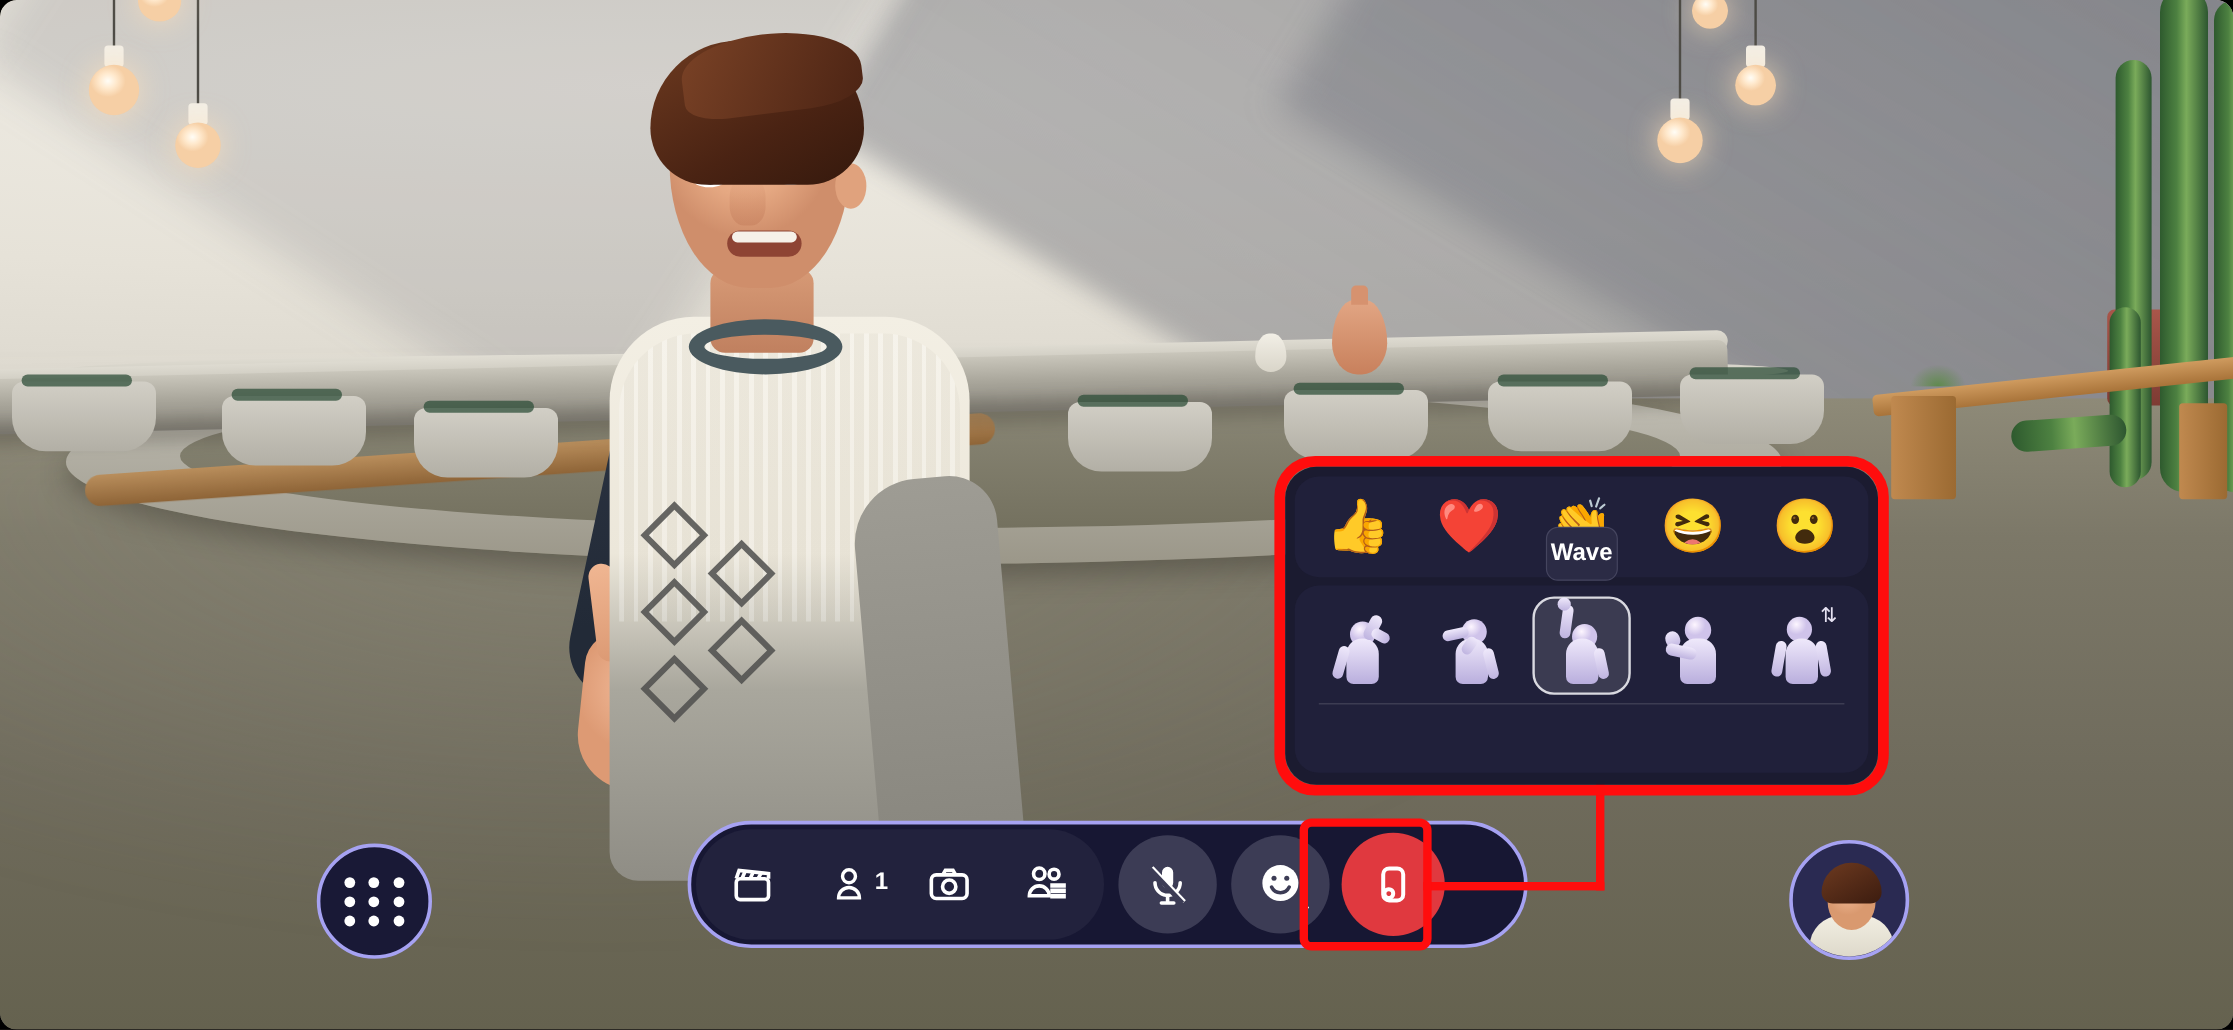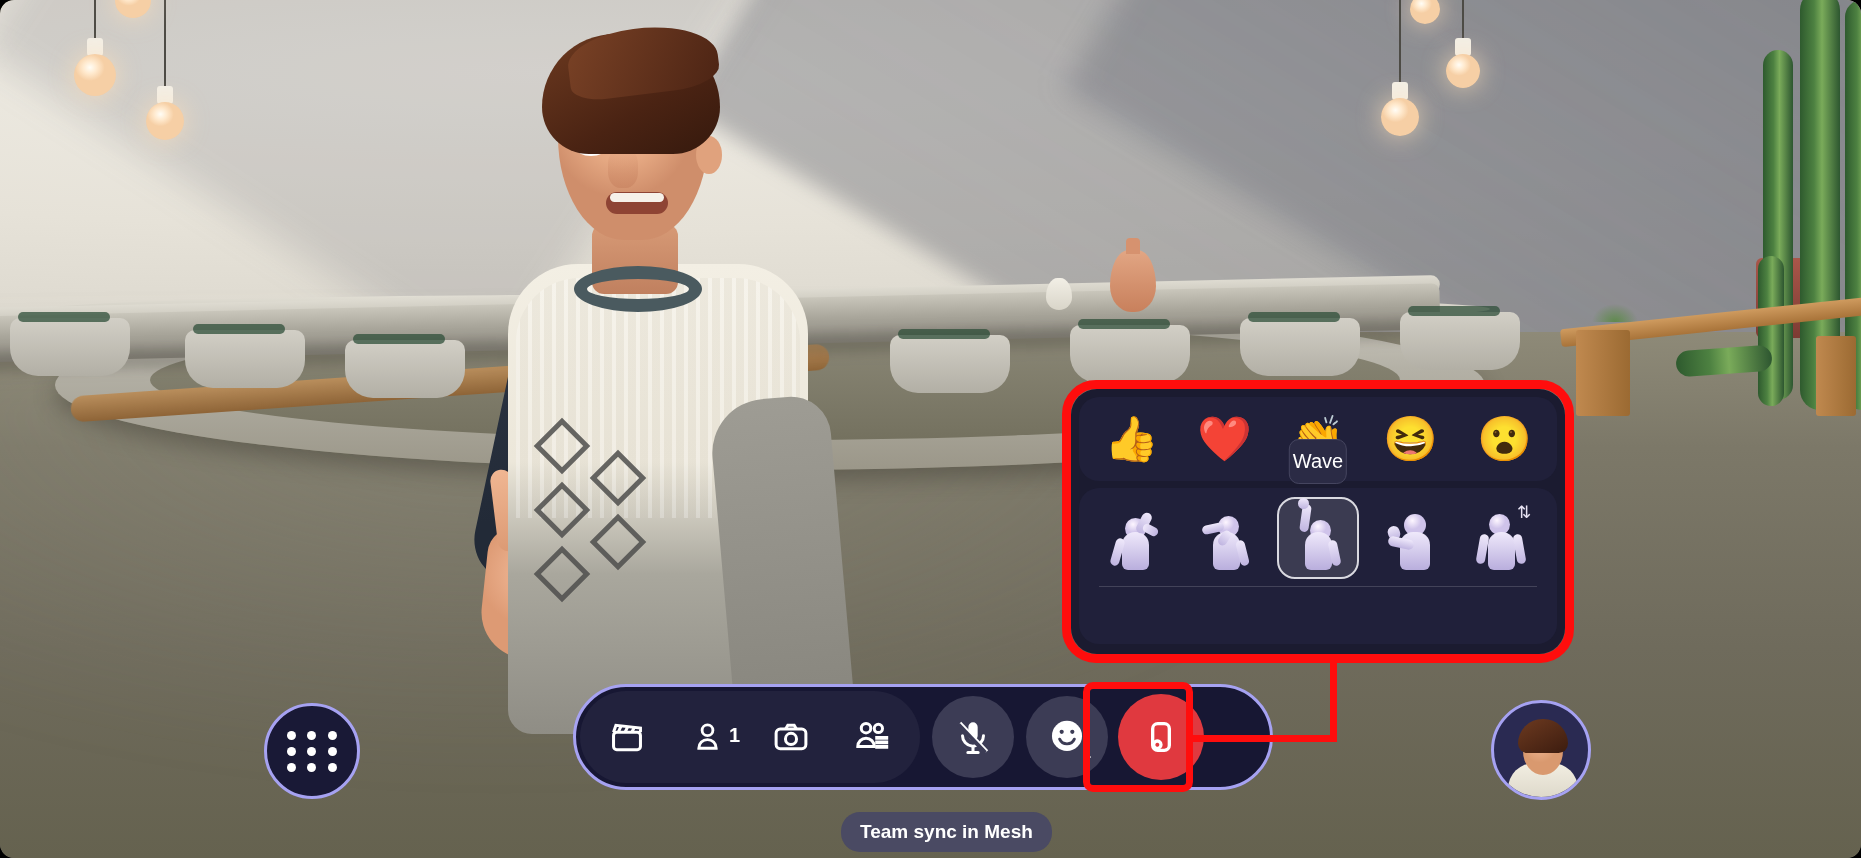--- a/index.html
+++ b/index.html
@@ -385,21 +385,21 @@
     user-select: none;
   }
 
   .wave-tooltip {
     position: absolute;
     left: 50%; top: 42px;
     transform: translateX(-50%);
     background: #2b2b45;
     color: #fff;
     font-size: 20px;
-    font-weight: normal;
+    font-weight: bold;
     padding: 10px 3px;
     border-radius: 10px;
     border: 1px solid #45455f;
     white-space: nowrap;
     z-index: 5;
   }
 
   .avatar-section {
     background: #20203a;
     border-radius: 20px;
@@ -887,15 +887,14 @@
 
   <div class="self-avatar" title="Your avatar">
     <div class="sa-body"></div>
     <div class="sa-collar"></div>
     <div class="sa-face"></div>
     <div class="sa-eye" style="left:38px; top:42px;"></div>
     <div class="sa-eye" style="left:56px; top:42px;"></div>
     <div class="sa-hair"></div>
   </div>
 
-  <div class="mesh-tooltip">Team sync in Mesh</div>
 
 </div>
 
 </body></html>

